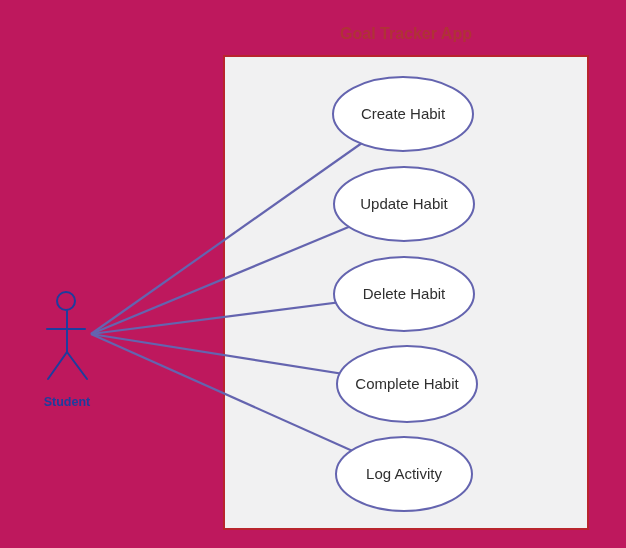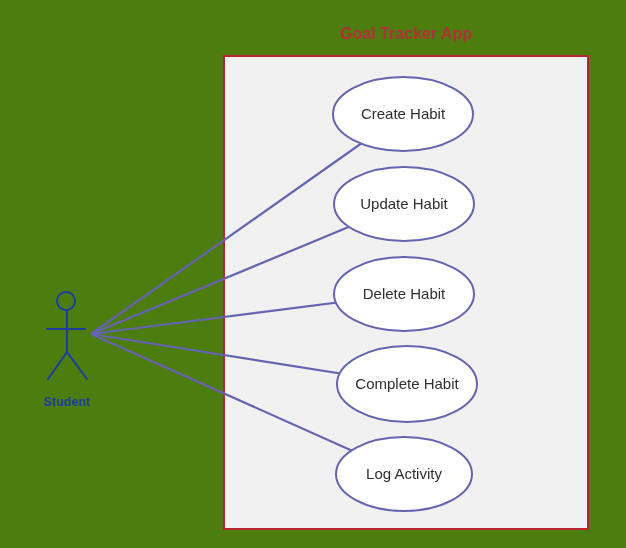--- a/index.html
+++ b/index.html
@@ -9,21 +9,21 @@
     --node-stroke:#6464af;
     --node-fill:#ffffff;
     --connector:#6464af;
     --actor:#1d3d9e;
     --node-text:#2f2f2f;
   }
   html,body{margin:0;padding:0;background:#ffffff;}
   .canvas{
     position:relative;
     width:626px;height:548px;
-    background:#4d7c0f;
+    background:#be185d;
     font-family:"Liberation Sans", sans-serif;
     overflow:hidden;
   }
   svg{display:block;}
   .title-text{
     font-family:"Liberation Sans", sans-serif;
     font-size:16px;
     font-weight:bold;
     fill:var(--title-color);
   }

